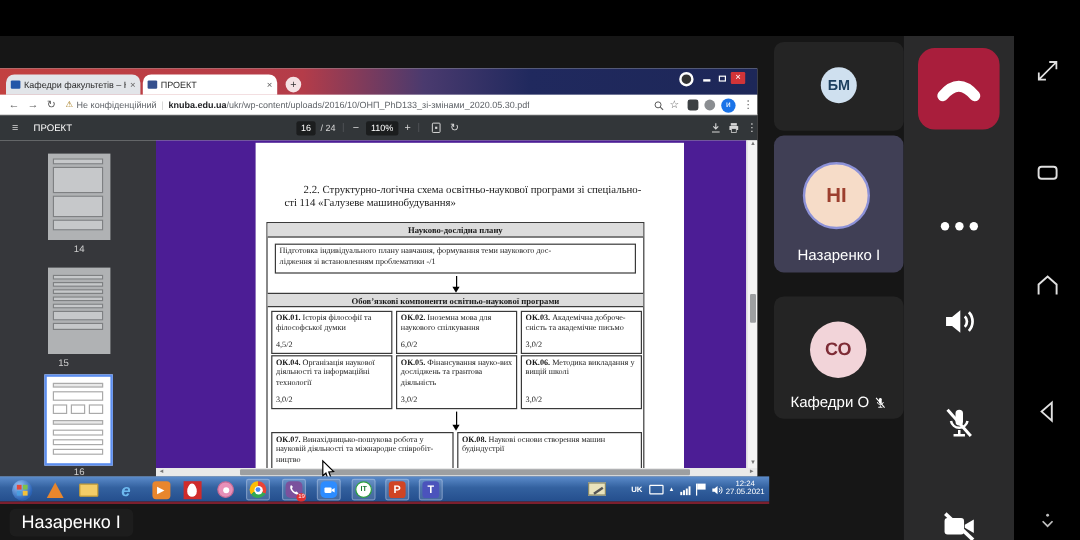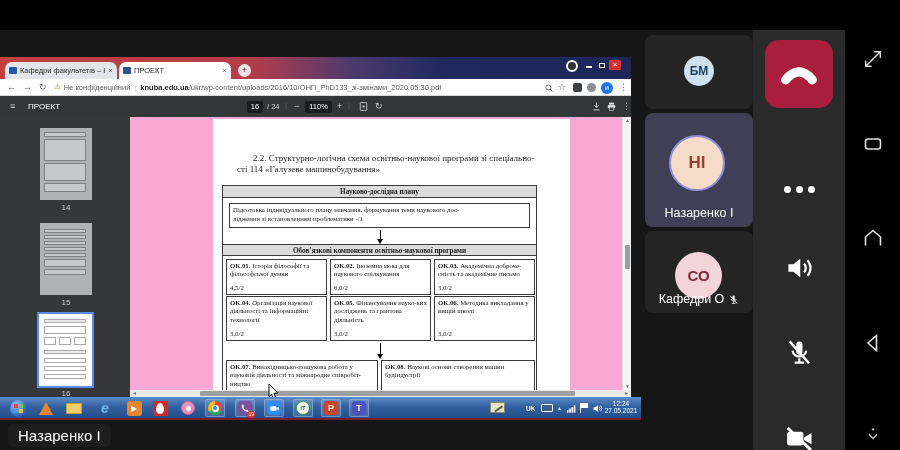--- a/index.html
+++ b/index.html
@@ -31,21 +31,21 @@
   .url-path{color:#5f6368;white-space:nowrap;overflow:hidden;max-width:330px;display:inline-block;vertical-align:bottom;}
   
   #pdfbar{left:0;top:39px;width:631px;height:21px;background:#323639;color:#e8eaed;}
   .pdf-box{background:#1b1d1e;border-radius:2px;color:#fff;font-size:7.5px;text-align:center;}
   .pdf-glyph{color:#d8d8d8;font-size:9px;}
   
   #sidebar{left:0;top:60px;width:130px;height:280px;background:#36373b;}
   .thumb{left:40px;width:52px;background:#b0b2b4;}
   .thumb-num{width:52px;text-align:center;color:#cfcfcf;font-size:8px;}
   .tline{position:absolute;border:1px solid #7e8082;background:#c6c8ca;}
-  #viewer{left:130px;top:60px;width:492px;height:273px;background:#f9a8d4;overflow:hidden;}
+  #viewer{left:130px;top:60px;width:492px;height:273px;background:#4c1d95;overflow:hidden;}
   #page{left:83px;top:2px;width:357px;height:271px;background:#fff;overflow:hidden;
     font-family:"Liberation Serif",serif;color:#1a1a1a;}
   .doc-title{font-size:9px;line-height:11px;}
   #schema{left:9px;top:66px;width:315px;height:210px;border:1px solid #3a3a3a;}
   .band{left:0;width:313px;height:12px;background:#dcdcdc;border-bottom:1px solid #3a3a3a;
     font-weight:bold;font-size:7.2px;text-align:center;line-height:12px;}
   .dcell{border:1px solid #3a3a3a;background:#fff;font-size:6.8px;line-height:8.4px;
     padding:2px 3px;display:flex;flex-direction:column;}
   .dcode{font-weight:bold;}
   .dcredit{margin-top:auto;}
@@ -250,21 +250,21 @@
         <div class="abs thumb-num" style="left:40px;top:86px">14</div>
         <div class="abs thumb" style="top:106px;height:72px">
           <div class="tline" style="left:4px;top:6px;width:42px;height:4px"></div>
           <div class="tline" style="left:4px;top:12px;width:42px;height:4px"></div>
           <div class="tline" style="left:4px;top:18px;width:42px;height:4px"></div>
           <div class="tline" style="left:4px;top:24px;width:42px;height:4px"></div>
           <div class="tline" style="left:4px;top:30px;width:42px;height:4px"></div>
           <div class="tline" style="left:4px;top:36px;width:42px;height:8px"></div>
           <div class="tline" style="left:4px;top:46px;width:42px;height:6px"></div>
         </div>
-        <div class="abs thumb-num" style="left:40px;top:181px">15</div>
+        <div class="abs thumb-num" style="left:27px;top:181px">15</div>
         <div class="abs" style="left:37px;top:195px;width:57px;height:76px;background:#fff;border:2px solid #5b8def">
           <div class="tline" style="left:5px;top:5px;width:42px;height:4px;background:#e9e9e9;border-color:#aaa"></div>
           <div class="tline" style="left:5px;top:12px;width:42px;height:8px;background:#fff;border-color:#aaa"></div>
           <div class="tline" style="left:5px;top:23px;width:12px;height:8px;background:#fff;border-color:#aaa"></div>
           <div class="tline" style="left:20px;top:23px;width:12px;height:8px;background:#fff;border-color:#aaa"></div>
           <div class="tline" style="left:35px;top:23px;width:12px;height:8px;background:#fff;border-color:#aaa"></div>
           <div class="tline" style="left:5px;top:36px;width:42px;height:4px;background:#e9e9e9;border-color:#aaa"></div>
           <div class="tline" style="left:5px;top:44px;width:42px;height:5px;background:#fff;border-color:#aaa"></div>
           <div class="tline" style="left:5px;top:52px;width:42px;height:5px;background:#fff;border-color:#aaa"></div>
           <div class="tline" style="left:5px;top:60px;width:42px;height:5px;background:#fff;border-color:#aaa"></div>
@@ -429,21 +429,21 @@
 
   <div class="abs tile" style="top:35px;height:74px">
     <div class="pav abs" style="left:39px;top:21px;width:30px;height:30px;background:#cfe0ef;color:#1c3f5e;font-size:12px">БМ</div>
   </div>
   <div class="abs tile" style="top:113px;height:114px;background:#403f55">
     <div class="pav abs" style="left:24px;top:22px;width:56px;height:56px;background:#f6dcc8;color:#9c3f2e;font-size:17px;border:2.5px solid #8d92d8">НІ</div>
     <div class="pname">
         <span>Назаренко І</span>
       </div>
   </div>
-  <div class="abs tile" style="top:231px;height:82px">
+  <div class="abs tile" style="top:247px;height:102px">
     <div class="pav abs" style="left:30px;top:21px;width:47px;height:47px;background:#f2d4d9;color:#7d2b35;font-size:15px">СО</div>
     <div class="pname">
         <span>Кафедри О</span>
         <svg width="11" height="11" style="color:#fff">
           <use href="#s-micoff"></use>
         </svg>
       </div>
   </div>
 
   <div class="abs" id="controls">

